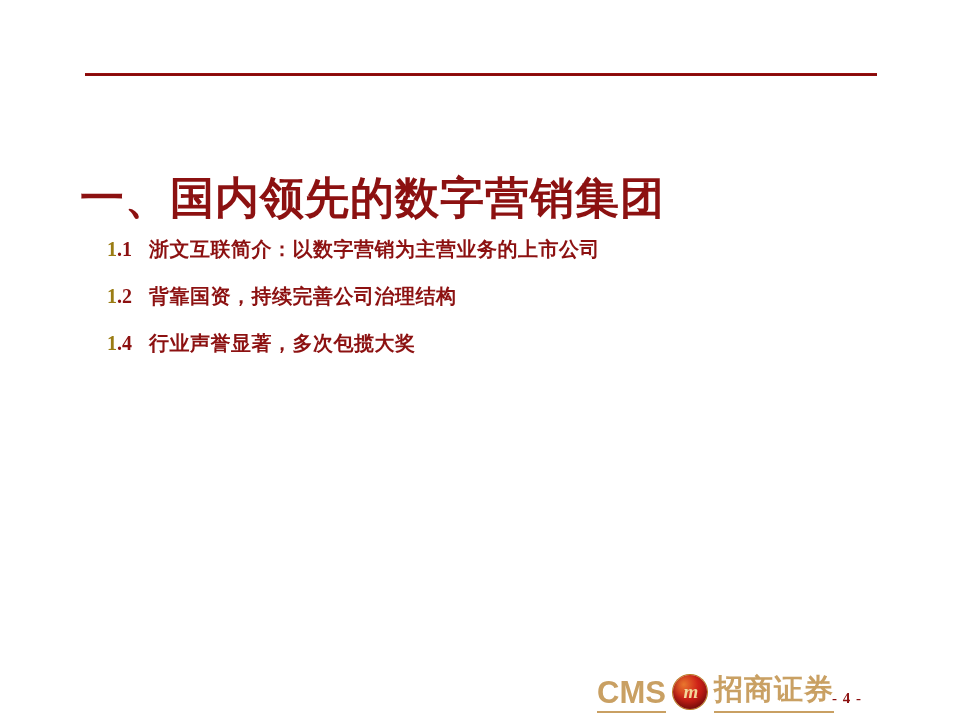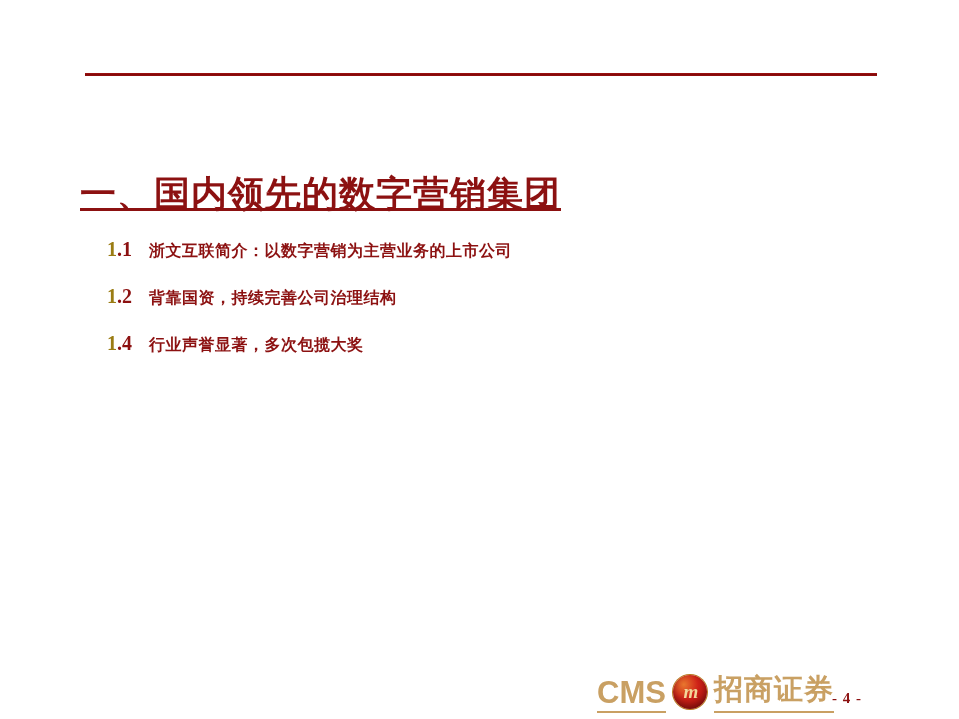--- a/index.html
+++ b/index.html
@@ -29,27 +29,26 @@
     background: #8B0A0A;
     background: linear-gradient(to bottom, #A31515 0%, #7E0707 60%, #9b1111 100%);
   }
 
   
   .section-heading {
     position: absolute;
     left: 80px;
     top: 176px;
     font-family: "Liberation Serif", "DejaVu Serif", serif;
-    font-size: 36px;
+    font-size: 44px;
     font-weight: bold;
     line-height: 1.05;
     color: #8C1111;
     letter-spacing: 1px;
     white-space: nowrap;
-    text-decoration: underline;
   }
 
   
   .sub-list {
     position: absolute;
     left: 107px;
     top: 231px;
     width: 780px;
   }
   .sub-item {
@@ -64,21 +63,21 @@
     font-weight: bold;
     color: #8C1111;
     width: 42px;
     flex: 0 0 42px;
     letter-spacing: 0px;
     margin-top: 7px;
   }
   .sub-num .d1 { color: #9a7c13; }
   .sub-text {
     font-family: Liberation Serif, serif;
-    font-size: 16px;
+    font-size: 20px;
     font-weight: bold;
     color: #8C1111;
     letter-spacing: 0.5px;
   }
 
   
   .footer {
     position: absolute;
     left: 0;
     bottom: 0;

